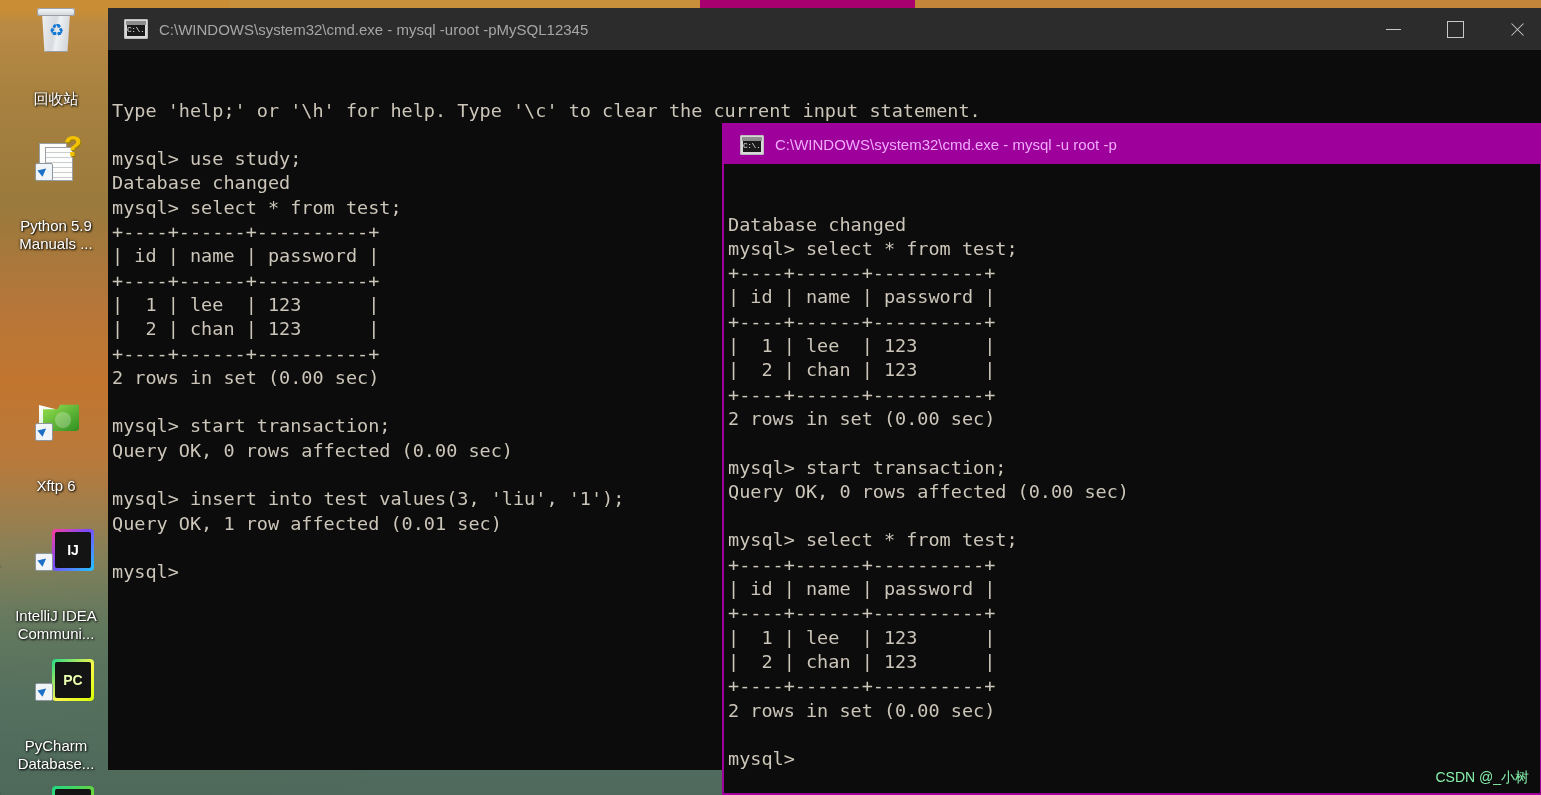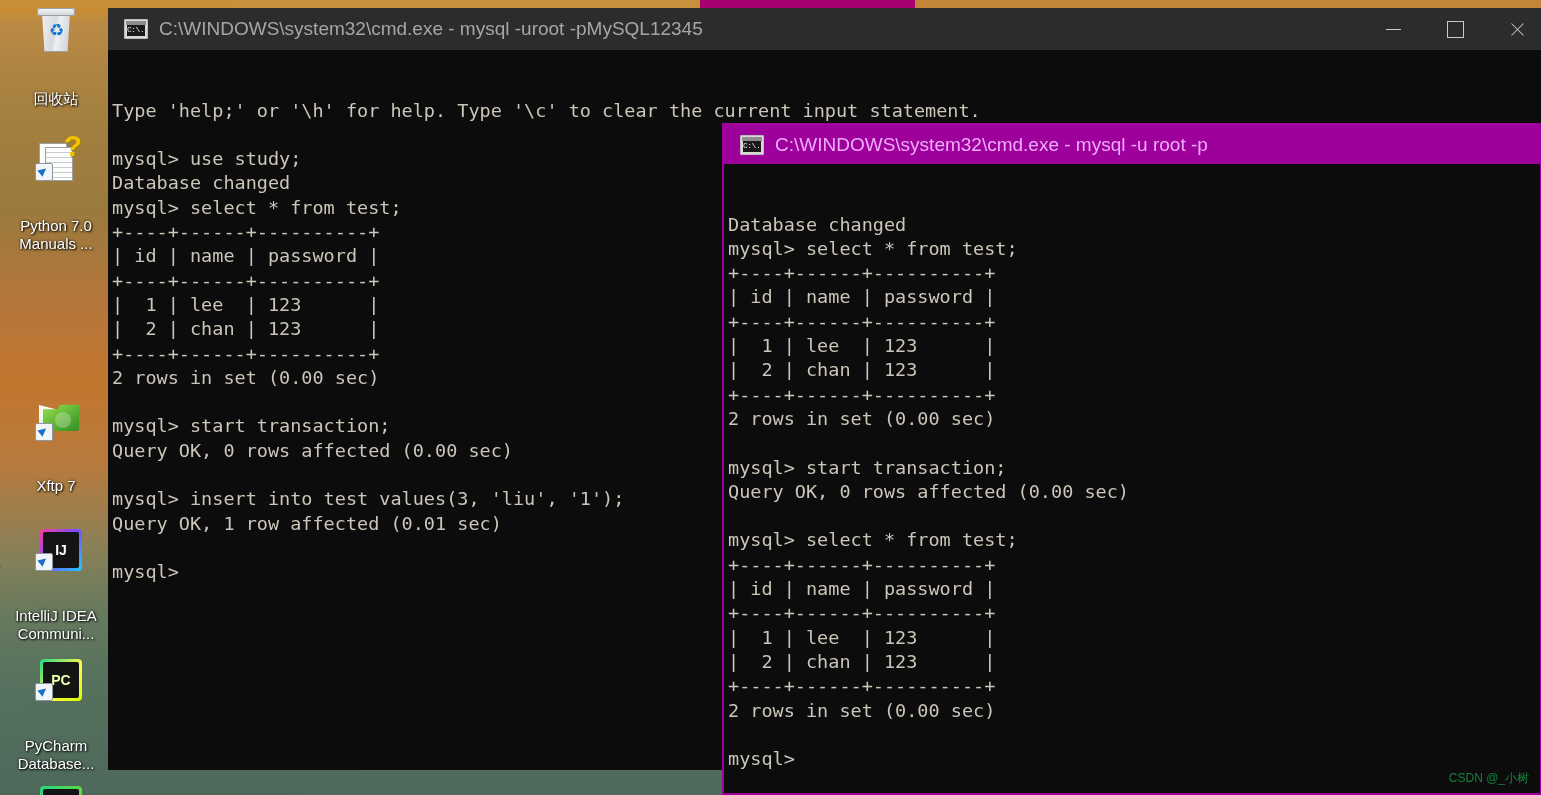--- a/index.html
+++ b/index.html
@@ -78,21 +78,21 @@
     border-radius:3px;
     box-shadow: inset 0 0 0 1px #9aa0a6;
   }
   .rb-mark{
     position:absolute; left:17px; top:14px; width:17px; height:17px;
     color:#1678d4; font-size:17px; line-height:17px; text-shadow:none;
   }
 
   
   .tile {
-    position:absolute; left:9px; top:4px; width:36px; height:36px;
+    position:absolute; left:21px; top:4px; width:36px; height:36px;
     border-radius:4px;
   }
   .tile-label{
     position:absolute; inset:0;
     display:flex; align-items:center; justify-content:center;
     font-size:14px; font-weight:bold; color:#fff; text-shadow:none;
     font-family:"Liberation Sans", sans-serif;
   }
   .shortcut-arrow{
     position:absolute; left:4px; bottom:2px; width:16px; height:16px;
@@ -190,21 +190,21 @@
   .titlebar .cmd-icon::after{
     content:"C:\\.";
     position:absolute; left:2px; top:5px;
     font-family:"Liberation Mono", monospace;
     font-size:8px; line-height:9px; color:#e8e8e8;
     letter-spacing:-.5px;
     background:#1a1a1a;
     width:18px; height:11px;
   }
   .title-text {
-    font-size: 19px;
+    font-size: 15px;
     white-space: nowrap;
     overflow: hidden;
     font-family: "Liberation Sans", sans-serif;
   }
   .win-buttons{
     margin-left:auto; display:flex; height:100%;
   }
   .win-btn{
     width:62px; height:100%;
     display:flex; align-items:center; justify-content:center;
@@ -246,21 +246,21 @@
   
   #win2 { left: 722px; top: 123px; width: 820px; height: 672px;
           border: 2px solid #a0009c; box-sizing: border-box; }
   #win2 .titlebar { background: #9d009b; height: 39px; }
   #win2 .title-text { color: #f0abfc; }
   #win2 .console-body { height: 628px; }
 
   
   #watermark{
     position:absolute; right:12px; bottom:8px;
-    color:#15803d; font-size:12px;
+    color:#86efac; font-size:14px;
     font-family:"Liberation Sans", sans-serif;
     user-select:none;
   }
 
   
   #top-strip{
     position:absolute; left:0; top:0; width:1541px; height:8px;
     background: linear-gradient(90deg,#c98e35 0 230px, #c8903a 230px 700px, #a8006f 700px 915px, #c2853a 915px 1541px);
   }
 </style>
@@ -281,32 +281,32 @@
     <span class="cap">回收站</span>
   </div>
 
   <div class="desk-icon" style="left:2px; top:135px;">
     <div class="glyph">
       <div class="py-doc"></div>
       <div class="py-doc2"></div>
       <div class="py-q">?</div>
       <div class="shortcut-arrow"></div>
     </div>
-    <span class="cap" style="white-space:pre-line">Python 7.0
+    <span class="cap" style="white-space:pre-line">Python 5.9
 Manuals ...</span>
   </div>
 
 
   <div class="desk-icon" style="left:2px; top:395px;">
     <div class="glyph">
       <div class="xf-white"></div>
       <div class="xf-folder"></div>
       <div class="shortcut-arrow"></div>
     </div>
-    <span class="cap">Xftp 7</span>
+    <span class="cap">Xftp 6</span>
   </div>
 
   <div class="desk-icon" style="left:2px; top:525px;">
     <div class="glyph">
       <div class="tile" style="background:linear-gradient(135deg,#ff3d9a,#7b4bff 45%,#1ec8ff); padding:3px;">
         <div style="position:absolute;inset:3px;background:#141414;border-radius:2px;"></div>
         <div class="tile-label">IJ</div>
       </div>
       <div class="shortcut-arrow"></div>
     </div>

